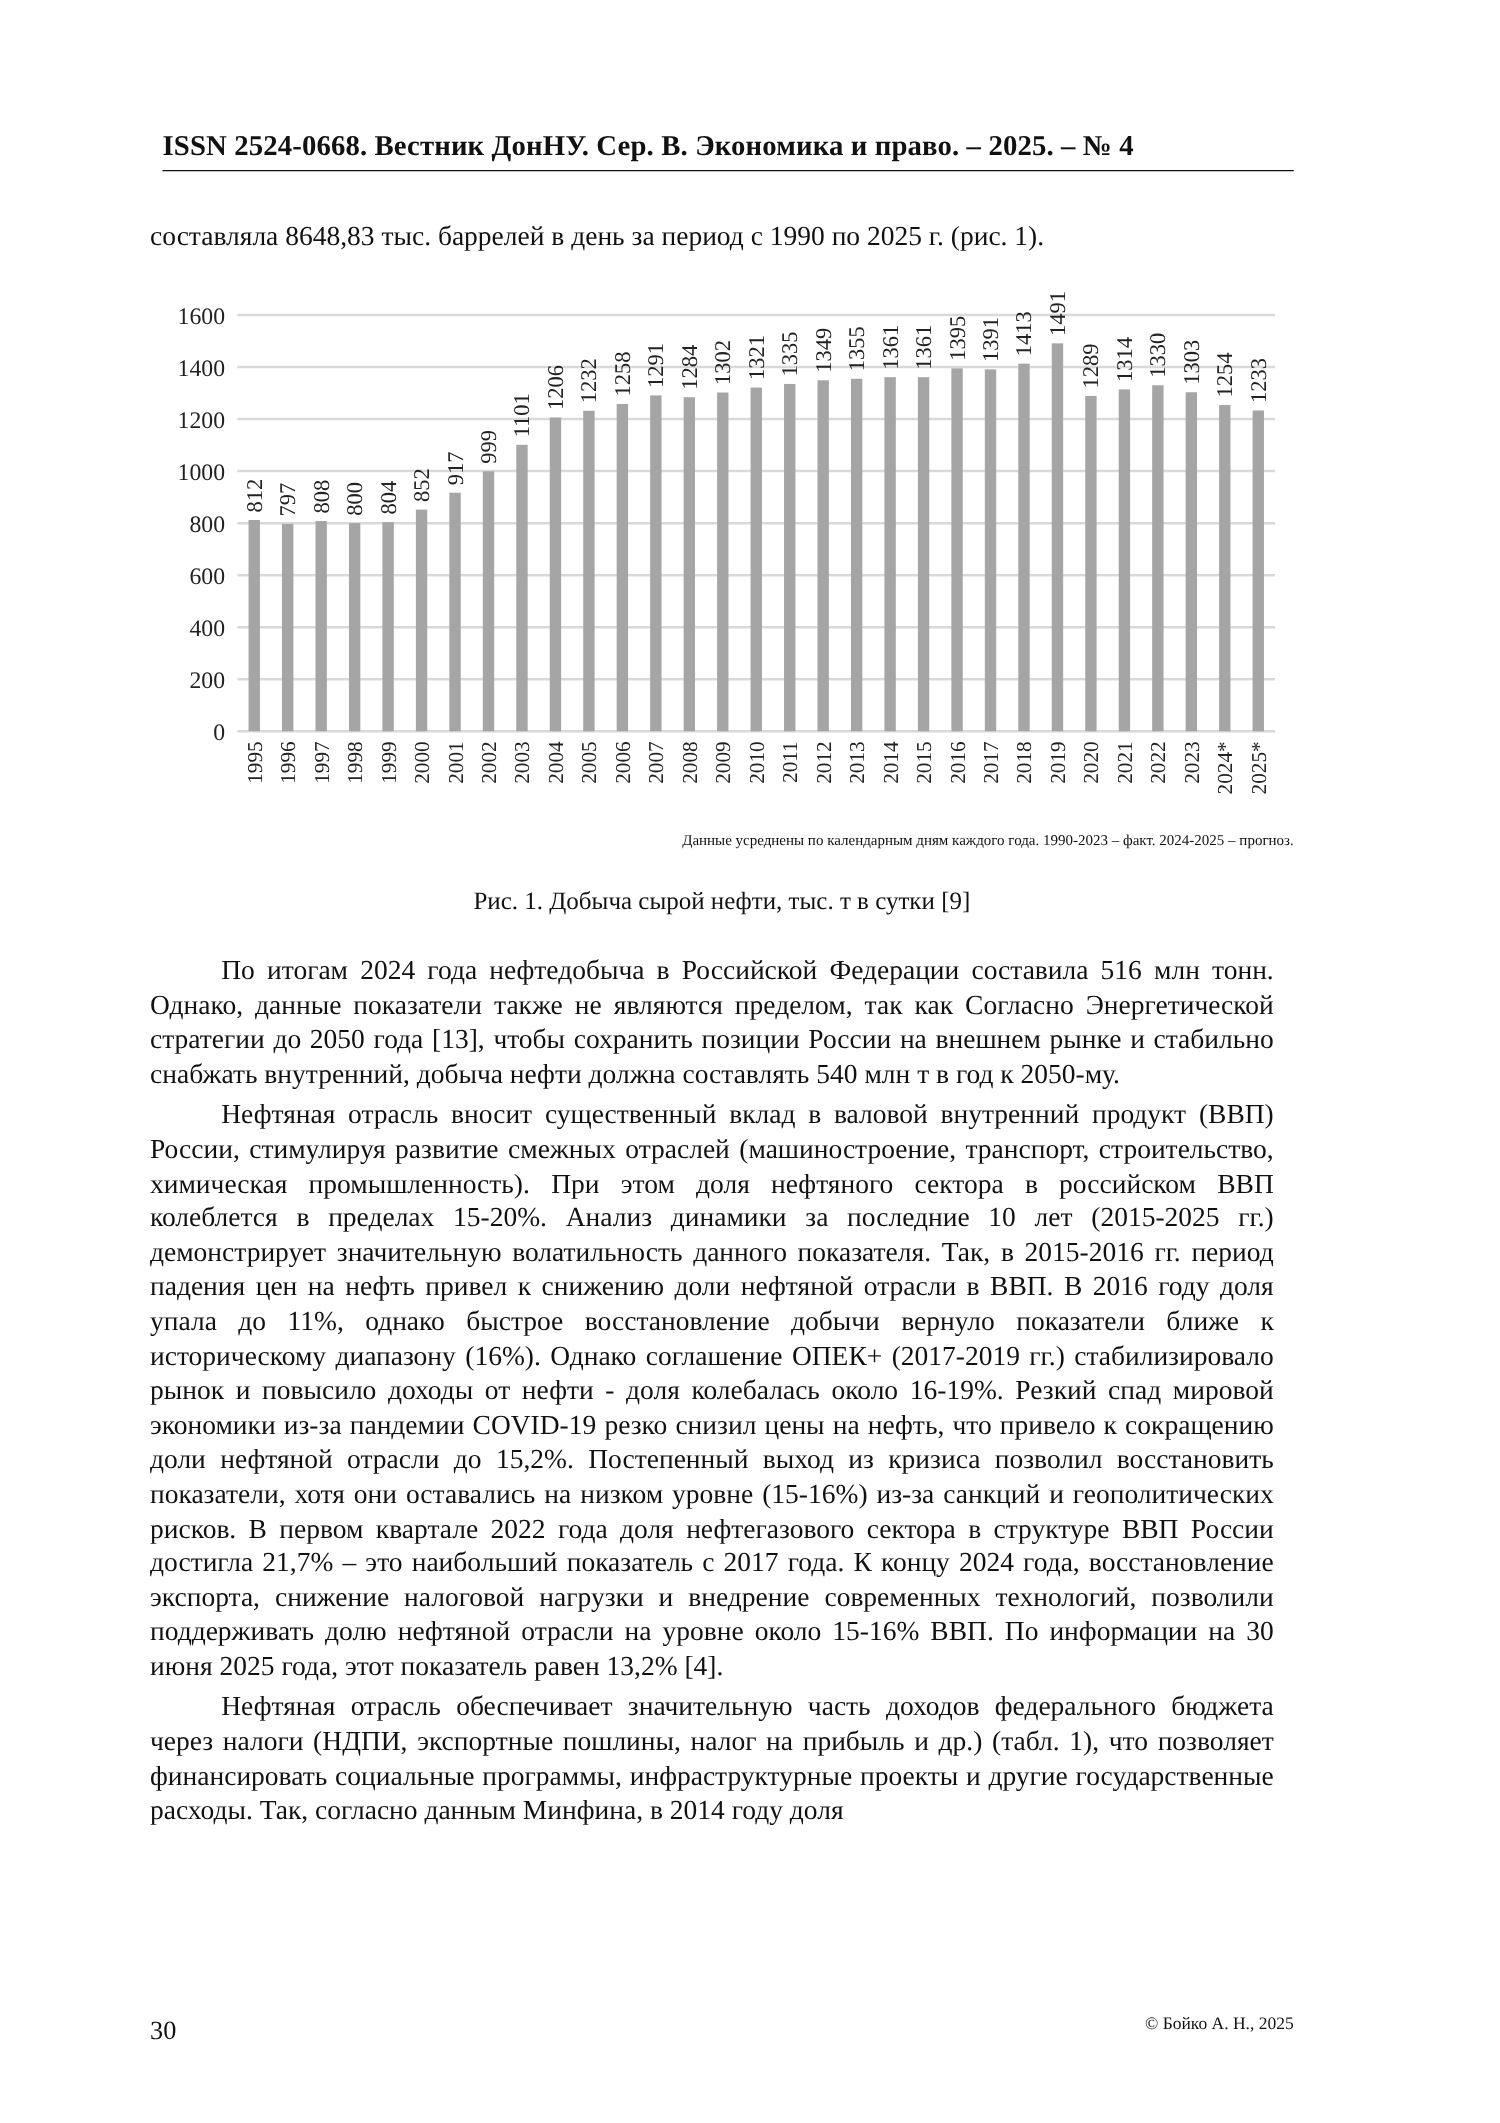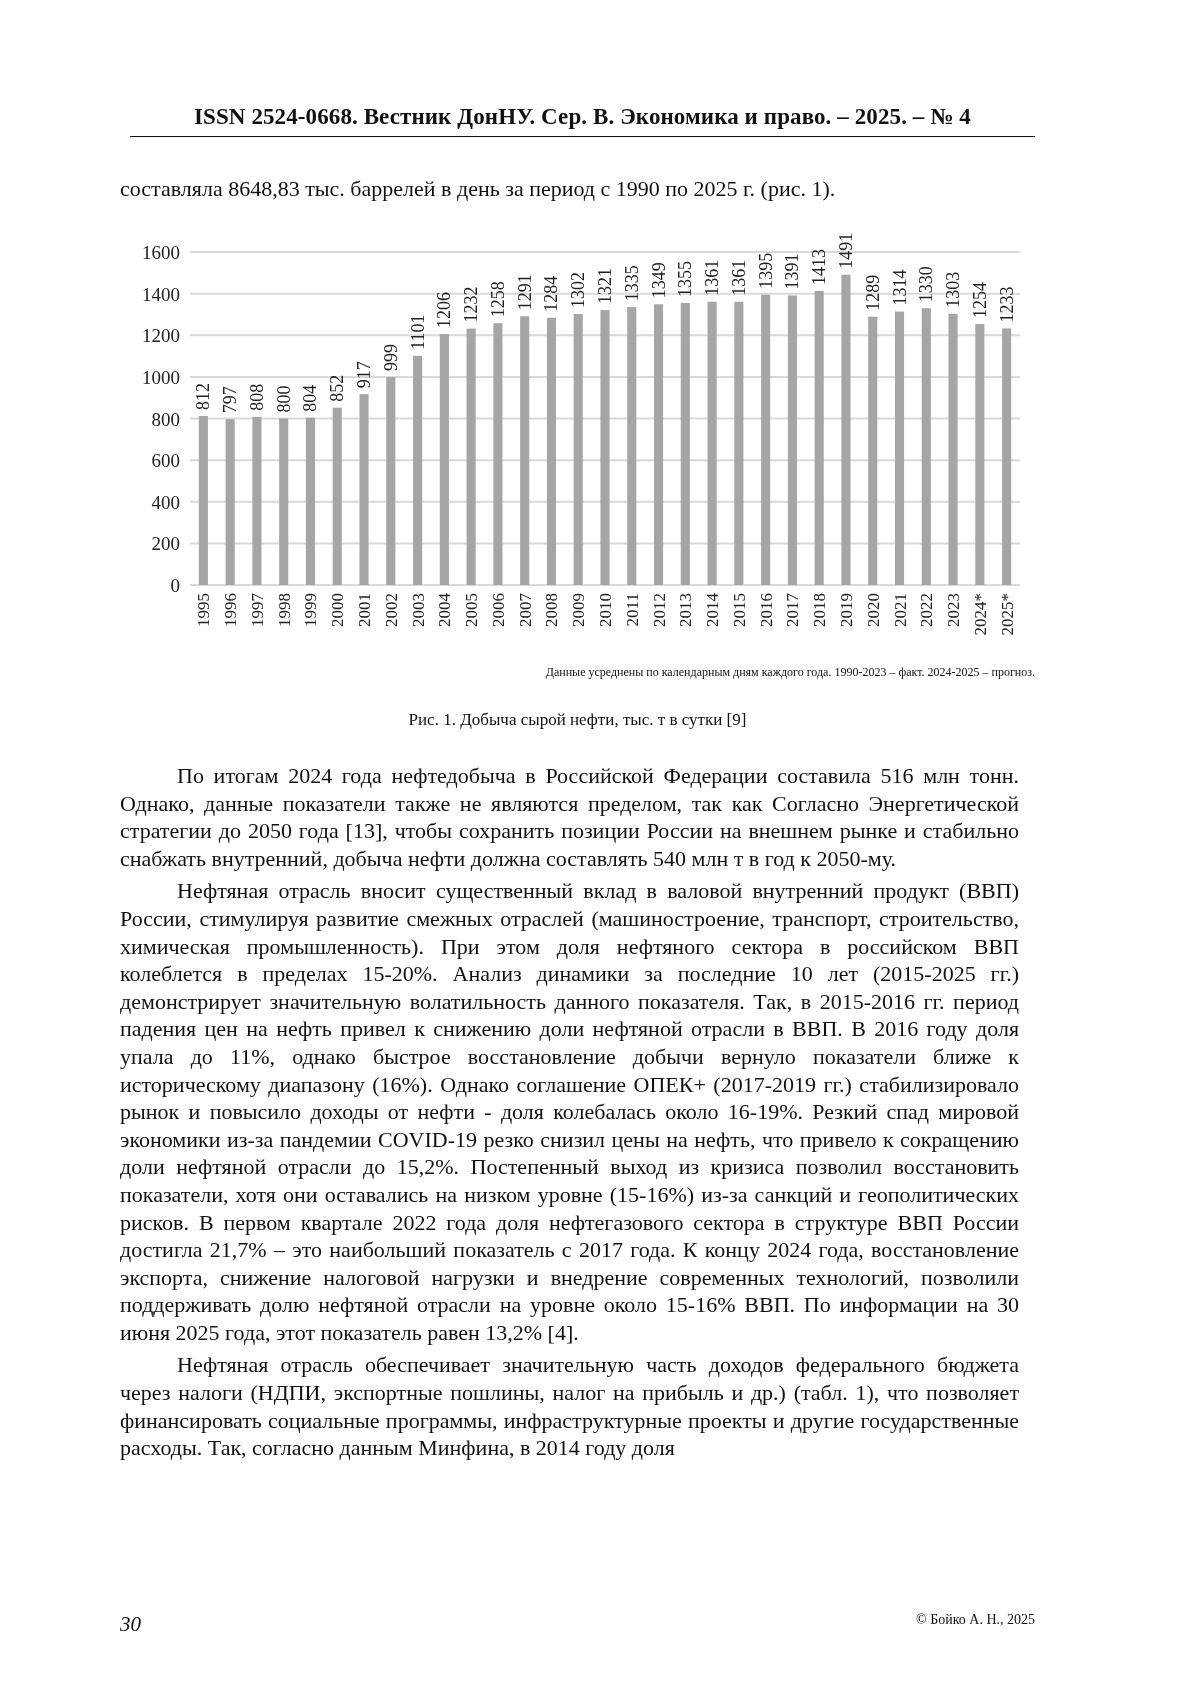--- a/index.html
+++ b/index.html
@@ -1,27 +1,27 @@
 <!DOCTYPE html>
 <html><head>
 <meta charset="utf-8">
 <style>
   html,body{margin:0;padding:0;background:#fff;}
   body{width:1200px;height:1698px;position:relative;overflow:hidden;
        font-family:"Liberation Serif","DejaVu Serif",serif;color:#111;}
-  .header{position:absolute;left:130px;top:104px;width:905px;text-align:center;
+  .header{position:absolute;left:130px;top:104px;width:905px;
           font-weight:bold;font-size:23px;letter-spacing:0.1px;}
   .header-rule{position:absolute;left:130px;top:136px;width:905px;height:0;border-top:1.5px solid #111;}
   .lead{position:absolute;left:120px;top:176px;font-size:22px;}
   #chart{position:absolute;left:110px;top:225px;width:930px;height:440px;}
   .note{position:absolute;left:120px;width:915px;top:665px;text-align:right;font-size:12px;padding-left:80px;box-sizing:border-box;}
-  .caption{position:absolute;left:120px;width:915px;top:710px;text-align:center;font-size:17px;}
+  .caption{position:absolute;left:120px;width:915px;top:710px;text-align:center;font-size:20px;}
   .body{position:absolute;left:120px;top:762px;width:915px;font-size:22px;line-height:27.6px;text-align:justify;}
   .body p{margin:0 16px 5px 0;text-indent:57px;}
-  .footer-left{position:absolute;left:120px;top:1612px;font-size:21px;font-style:italic;}
+  .footer-left{position:absolute;left:120px;top:1612px;font-size:21px;}
   .footer-right{position:absolute;right:165px;top:1612px;font-size:14px;}
 </style>
 </head>
 <body>
 
 <div class="header">ISSN 2524-0668. Вестник ДонНУ. Сер. В. Экономика и право. – 2025. – № 4</div>
 <div class="header-rule"></div>
 
 <div class="lead">составляла 8648,83 тыс. баррелей в день за период с 1990 по 2025 г. (рис. 1).</div>
 

